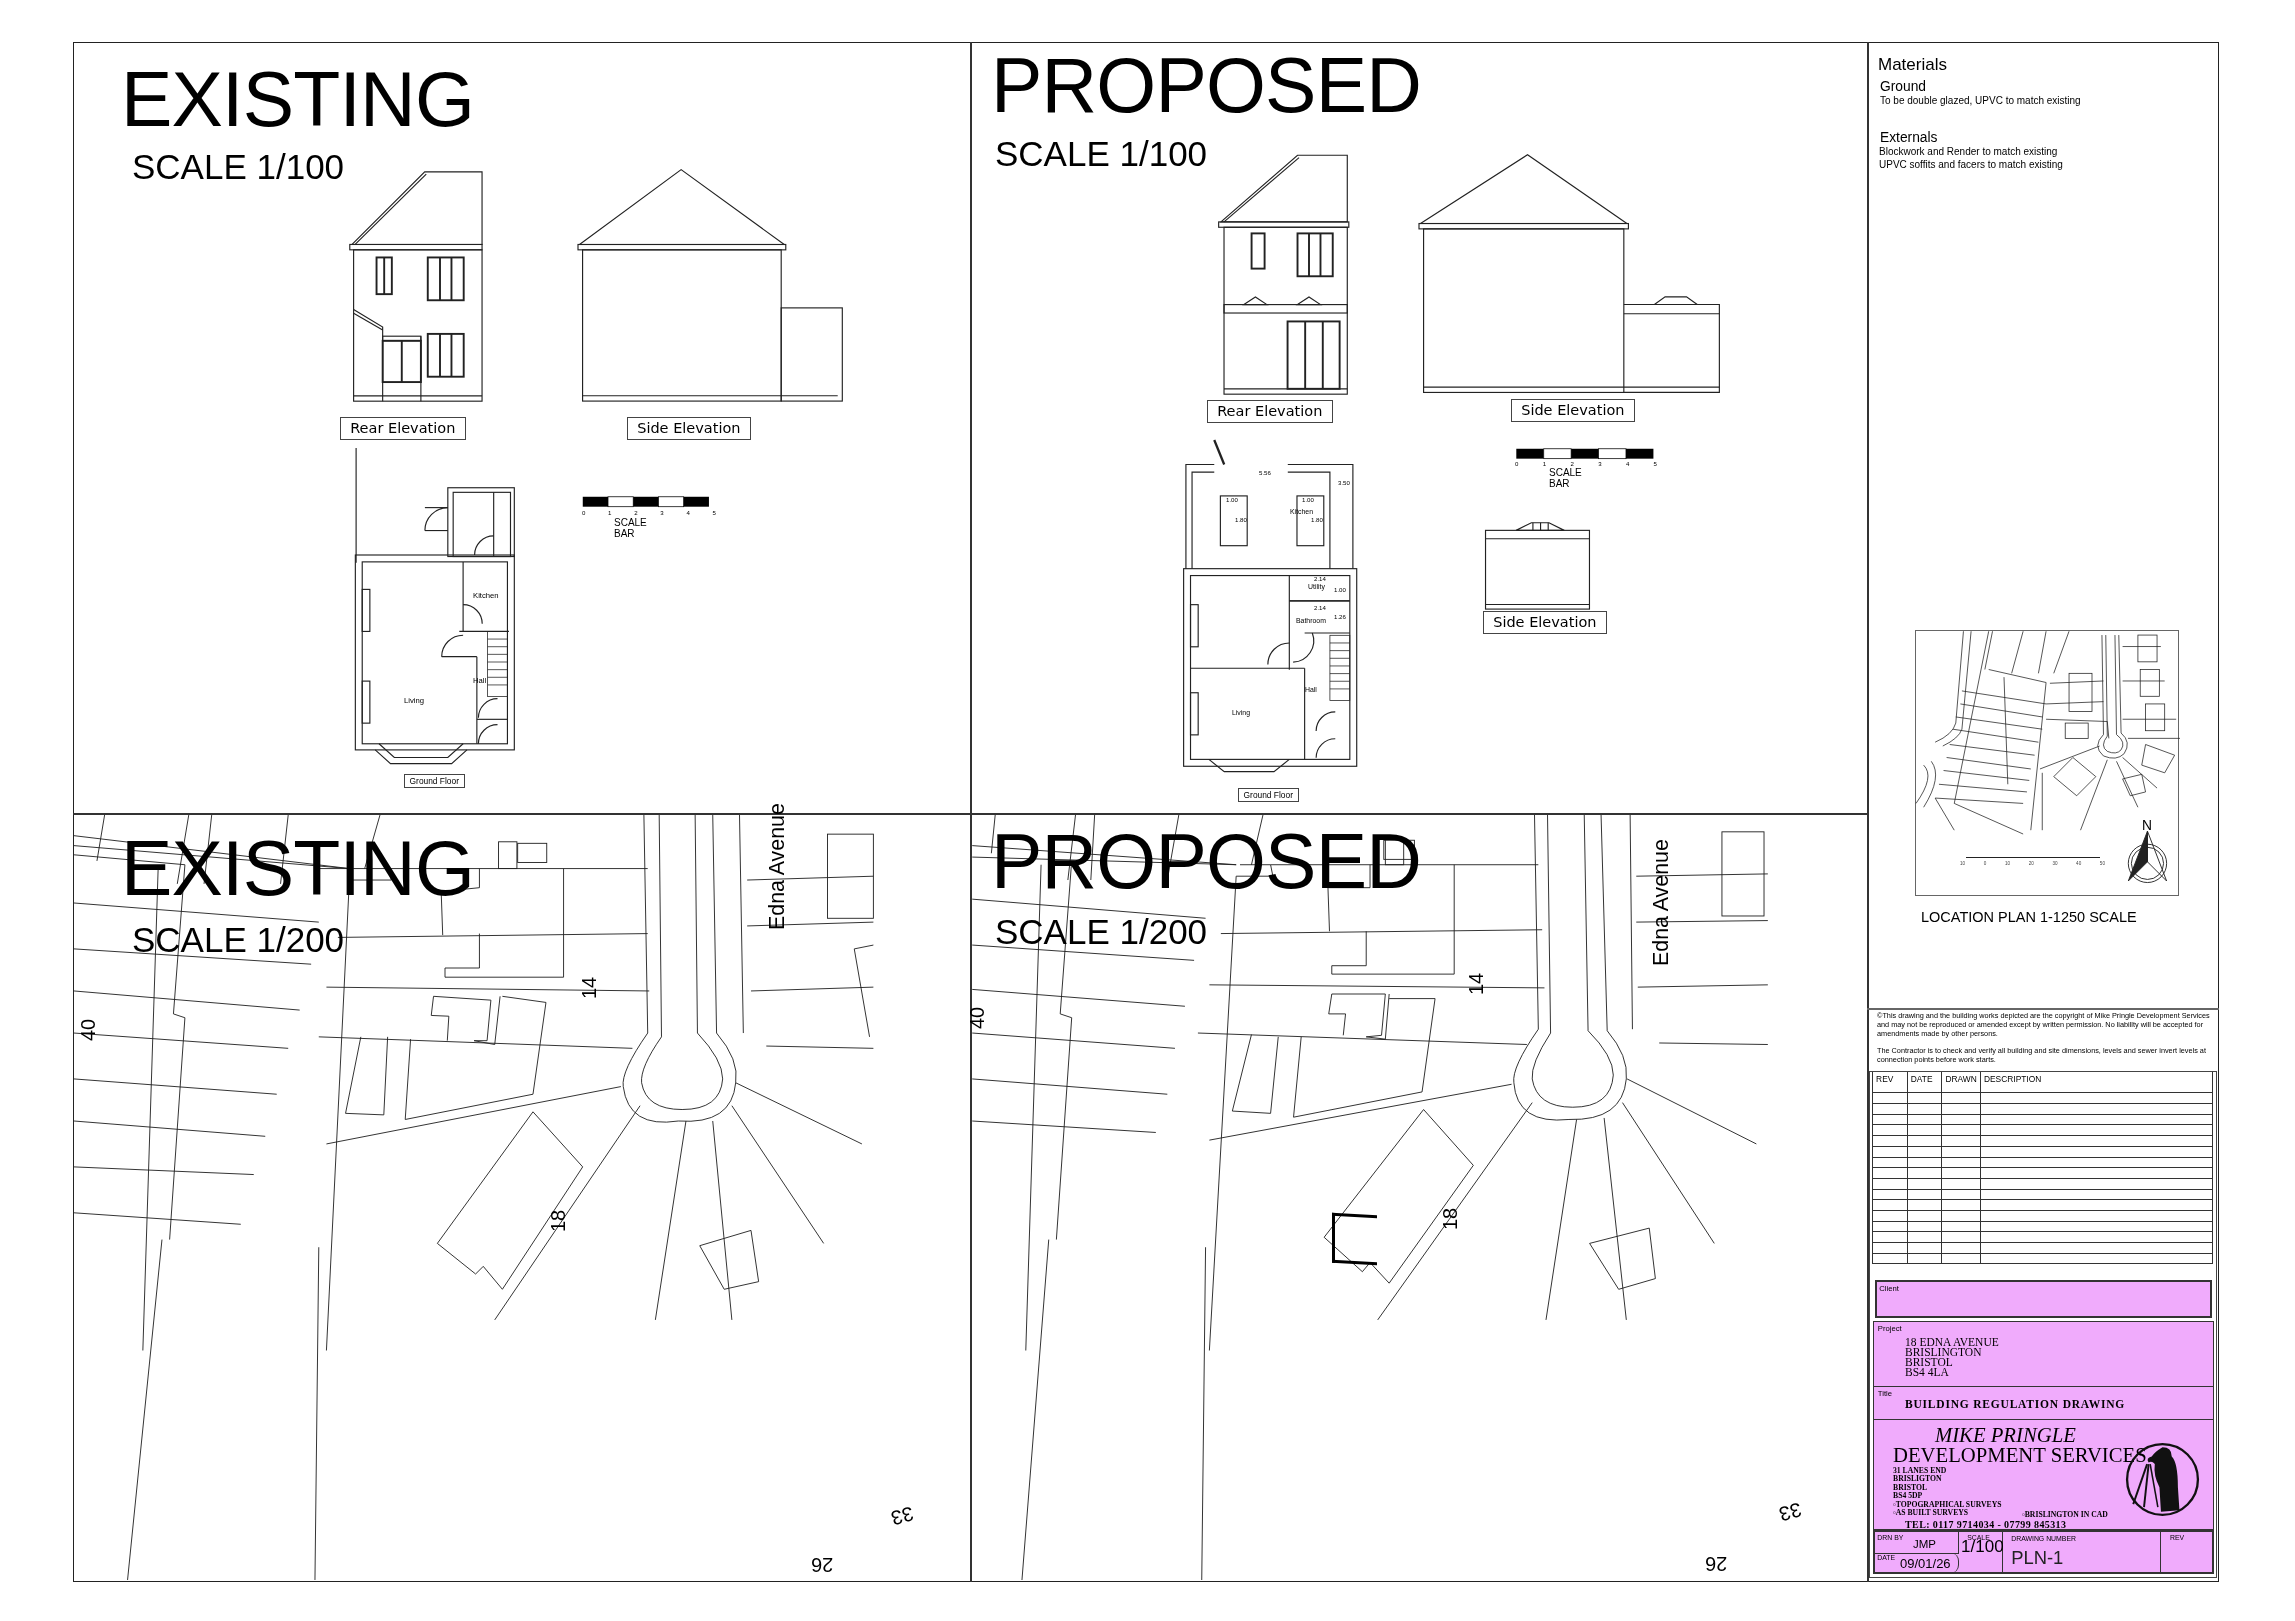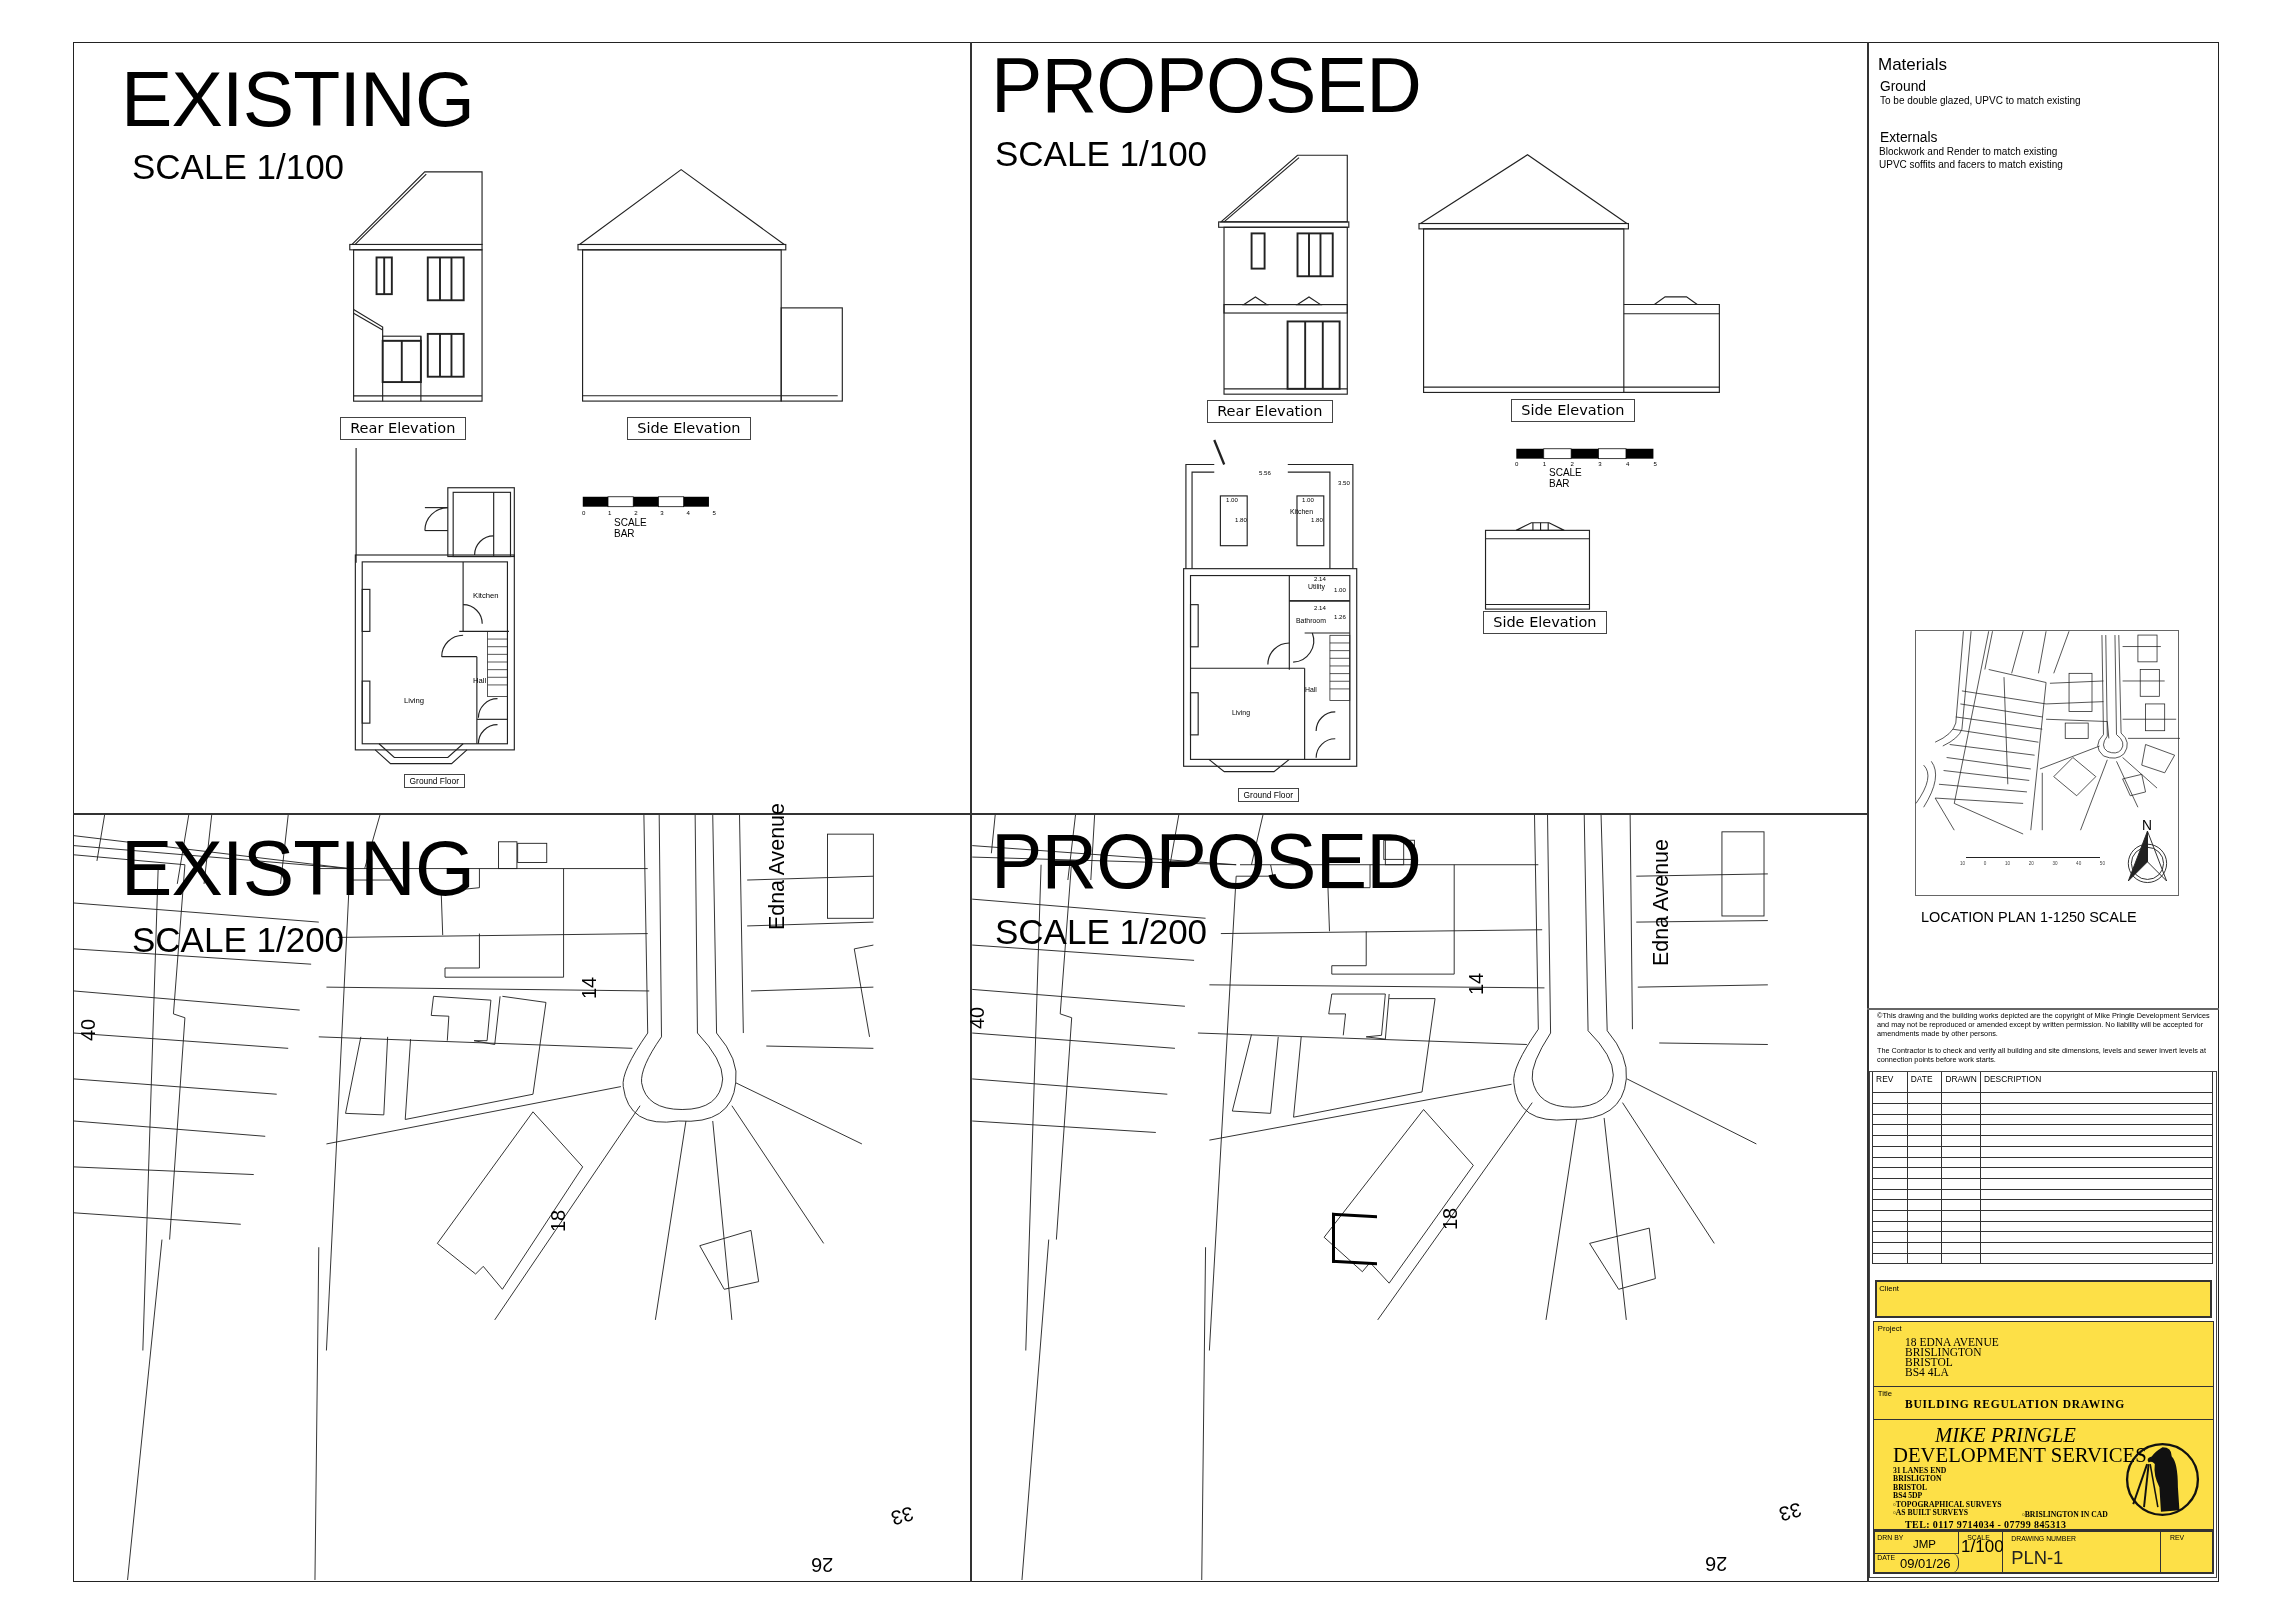--- a/index.html
+++ b/index.html
@@ -10,21 +10,21 @@
   .hline{position:absolute;background:#333;height:1.5px;}
   .big-title{position:absolute;font-size:77px;line-height:1;letter-spacing:-0.8px;}
   .scale-title{position:absolute;font-size:35px;line-height:1;}
   .label-box{position:absolute;border:1.5px solid #444;background:#fff;font-family:"DejaVu Sans",sans-serif;font-size:14.5px;padding:2.3px 9.2px;white-space:nowrap;}
   .small-label-box{position:absolute;border:1.5px solid #444;background:#fff;font-size:8.4px;padding:0.8px 4.6px;white-space:nowrap;}
   svg{position:absolute;overflow:visible;}
   .mat-h{font-size:17px;}
   .mat-s{font-size:13.8px;}
   .mat-t{font-size:10px;}
   .serif{font-family:"Liberation Serif",serif;}
-  .tb{position:absolute;border:1.5px solid #333;box-sizing:border-box;background:#fde047;}
+  .tb{position:absolute;border:1.5px solid #333;box-sizing:border-box;background:#f0abfc;}
   .rev-table{position:absolute;border-collapse:collapse;}
   .rev-table td,.rev-table th{border:1.1px solid #333;font-weight:normal;font-size:8.4px;text-align:left;vertical-align:top;padding:1.5px 3.1px;}
   .cap{font-size:7.7px;}
 </style>
 </head>
 <body>
 
 <div class="frame"></div>
 <div class="vline" style="left:970px;top:42px;height:1540px;"></div>
 <div class="vline" style="left:1867px;top:42px;height:1540px;"></div>

